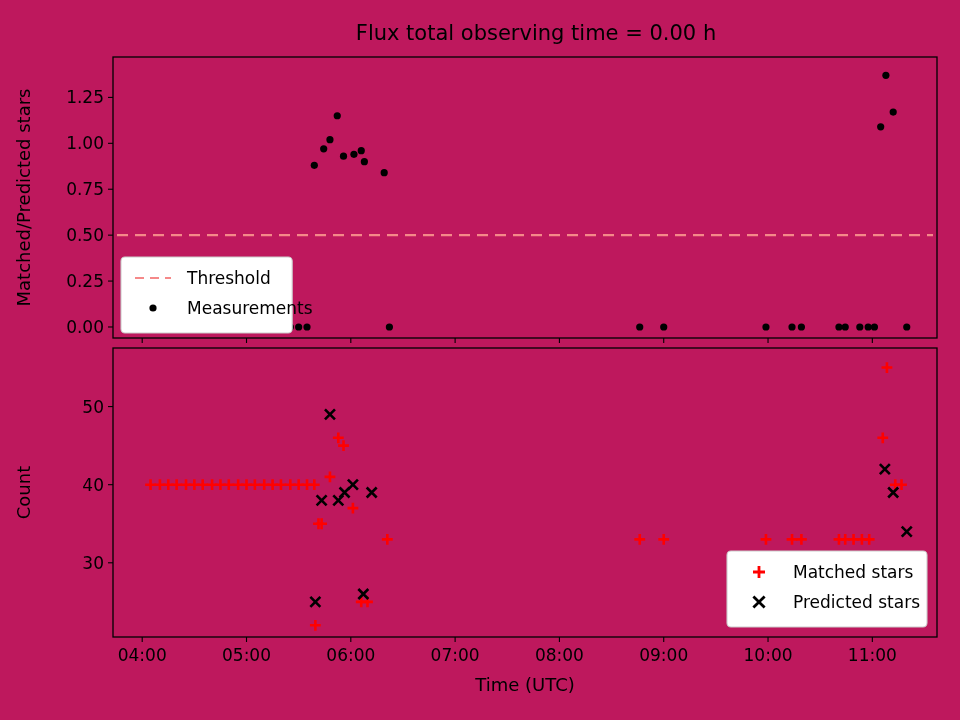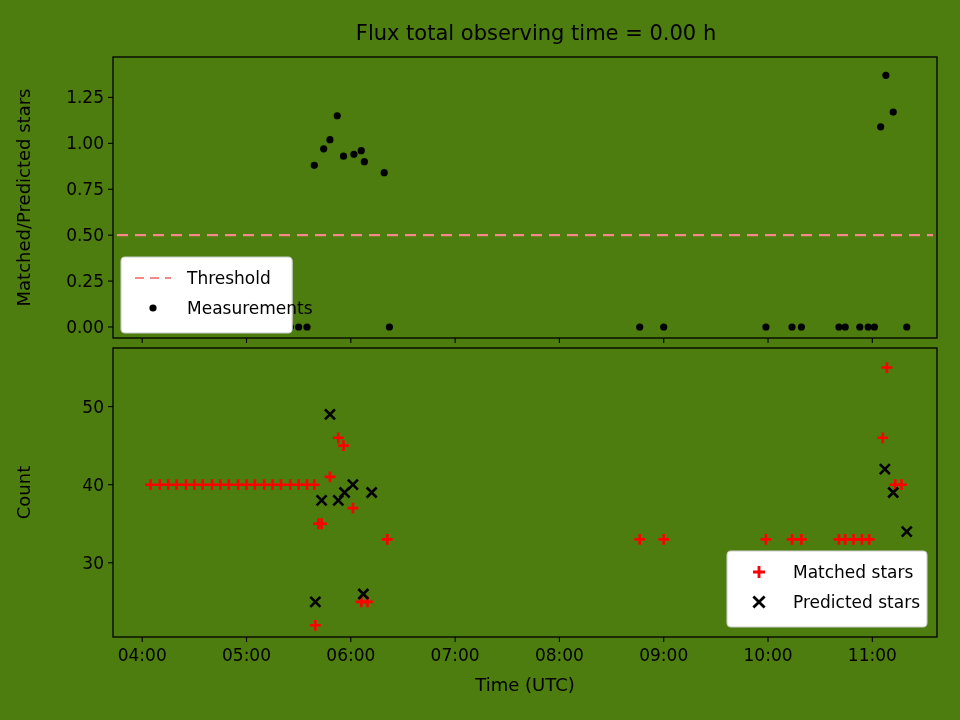--- a/index.html
+++ b/index.html
@@ -10,21 +10,21 @@
   body {
     width: 960px;
     height: 720px;
     font-family: "DejaVu Sans", sans-serif;
     overflow: hidden;
   }
   #figure {
     position: relative;
     width: 960px;
     height: 720px;
-    background: #4d7c0f;
+    background: #be185d;
   }
   svg#plot-svg {
     display: block;
     width: 960px;
     height: 720px;
   }
   .axis-spine {
     fill: none;
     stroke: #000000;
     stroke-width: 1.3;

